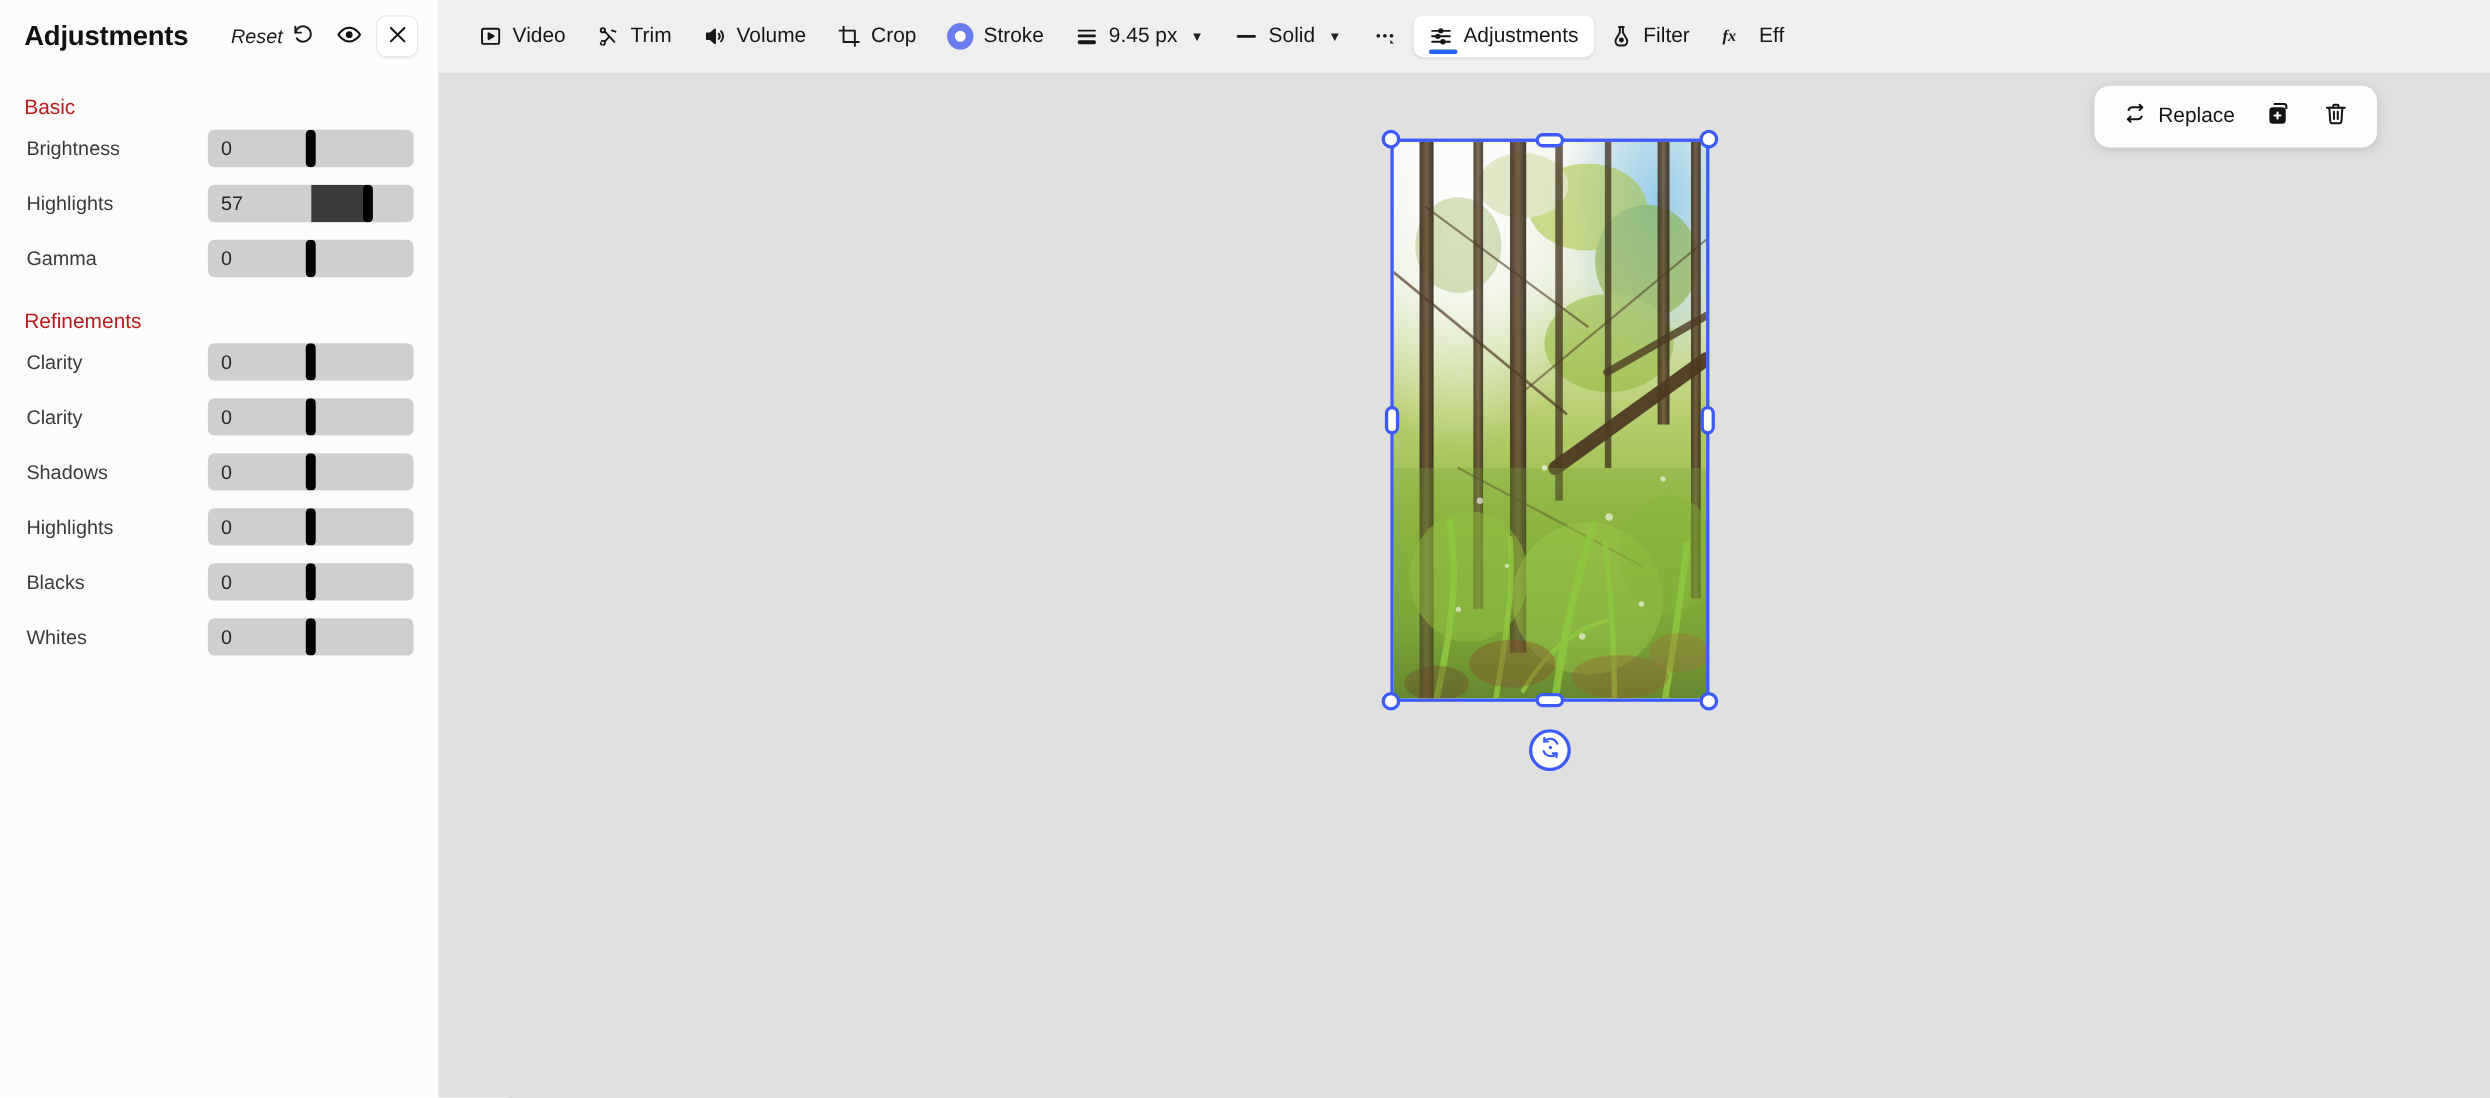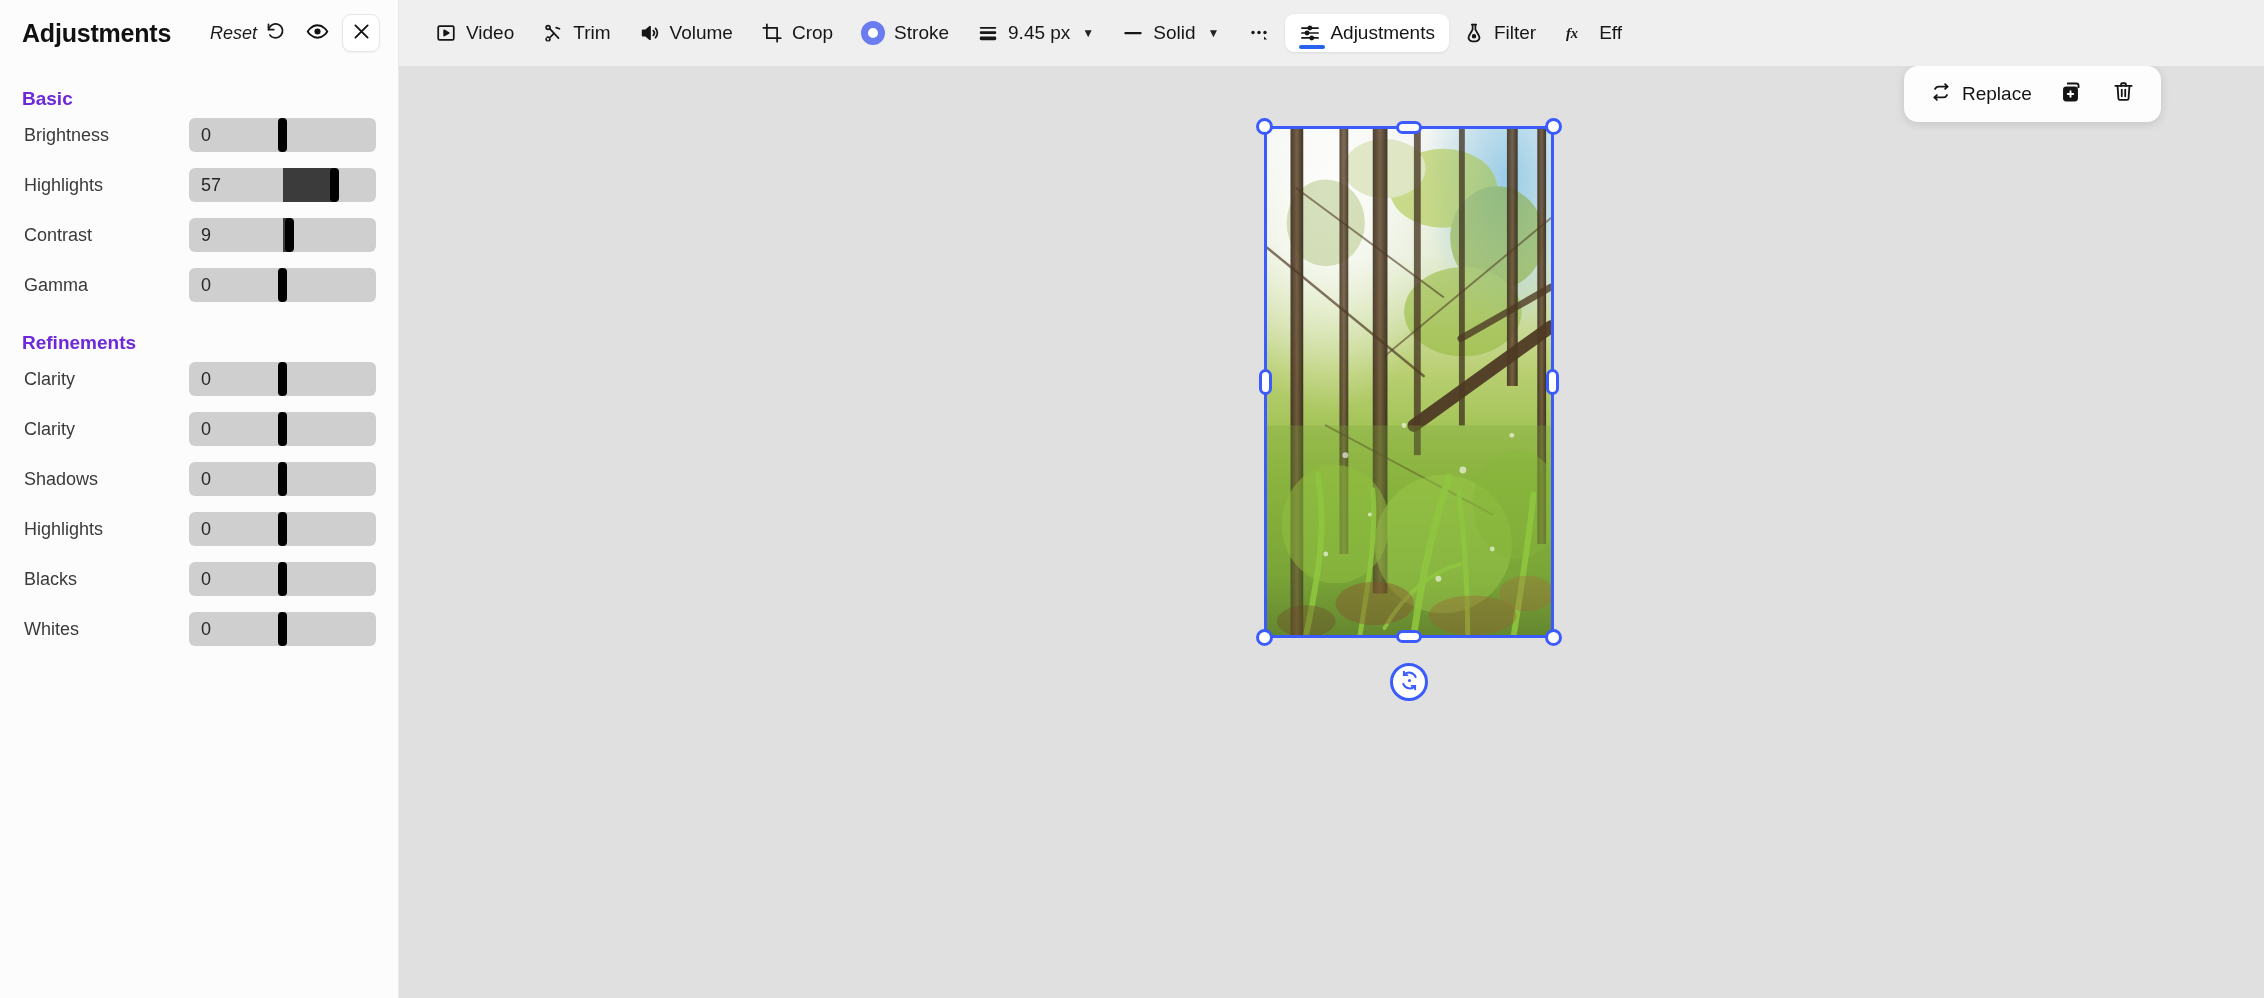--- a/index.html
+++ b/index.html
@@ -46,21 +46,21 @@
     border-radius: 9px;
     margin-left: 6px;
   }
   .icon-btn.boxed {
     background: #ffffff;
     border: 1px solid #e6e6e6;
     box-shadow: 0 1px 2px rgba(0,0,0,0.05);
   }
 
   .section-title {
-    font-size: 19px; font-weight: bold; color: #6d28d9;
+    font-size: 19px; font-weight: normal; color: #b91c1c;
     padding: 22px 0 0 22px;
   }
   .slider-list { padding: 0 22px; }
   .slider-row {
     display: flex; align-items: center;
     height: 50px;
     gap: 17px;
   }
   .slider-label {
     font-size: 18px; color: #3a3a3a;
@@ -138,21 +138,21 @@
   #canvas {
     position: absolute;
     left: 0; top: 66px; right: 0; bottom: 0;
     background: #e0e0e0;
     overflow: hidden;
   }
 
   
   #float-bar {
     position: absolute;
-    left: 1505px; top: 0;
+    left: 1505px; top: 12px;
     height: 56px;
     background: #fdfdfd;
     border-radius: 14px;
     box-shadow: 0 2px 10px rgba(0,0,0,0.13);
     display: flex; align-items: center;
     padding: 16px 14px;
     gap: 4px;
     z-index: 5;
   }
   .fb-item {
@@ -254,28 +254,20 @@
               <div class="slider-thumb" style="left: calc(50% - 4.5px);"></div>
               <div class="slider-value">0</div>
             </div>
           </div>
           <div class="slider-row">
             <div class="slider-label">Highlights</div>
             <div class="slider-ctl">
               <div class="slider-fill" style="left: 50%; width: 28%;"></div>
               <div class="slider-thumb" style="left: calc(78% - 4.5px);"></div>
               <div class="slider-value">57</div>
-            </div>
-          </div>
-          <div class="slider-row">
-            <div class="slider-label">Contrast</div>
-            <div class="slider-ctl">
-              <div class="slider-fill" style="left: 50%; width: 4%;"></div>
-              <div class="slider-thumb" style="left: calc(54% - 4.5px);"></div>
-              <div class="slider-value">9</div>
             </div>
           </div>
           <div class="slider-row">
             <div class="slider-label">Gamma</div>
             <div class="slider-ctl">
               <div class="slider-thumb" style="left: calc(50% - 4.5px);"></div>
               <div class="slider-value">0</div>
             </div>
           </div>
         </div>

